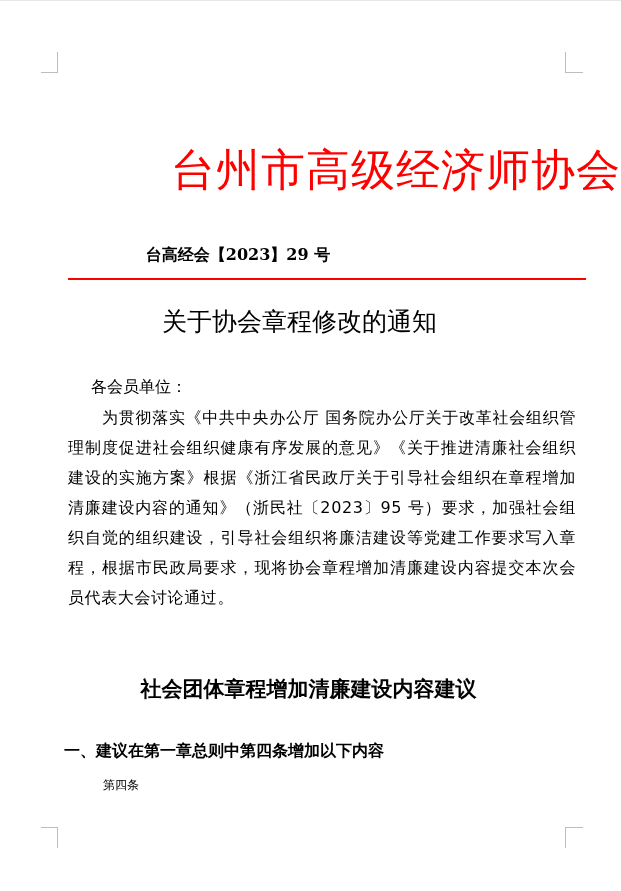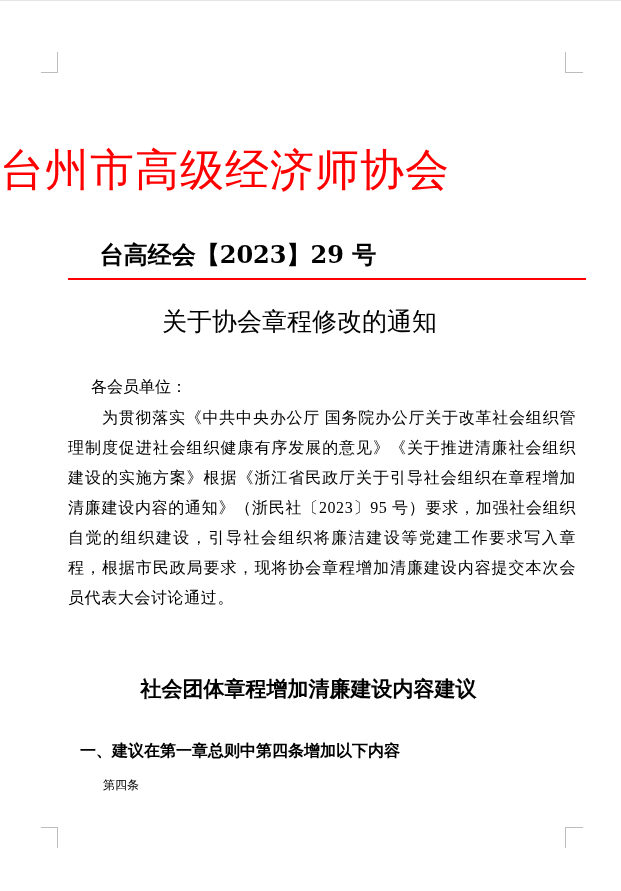--- a/index.html
+++ b/index.html
@@ -9,47 +9,47 @@
   }
   .top-border { position: absolute; left: 0; top: 0; width: 621px; height: 1px; background: #e6e6e6; }
   .crop { position: absolute; width: 16px; height: 20px; }
   .crop.tl { left: 41px; top: 52px; border-right: 1px solid #bdbdbd; border-bottom: 1px solid #bdbdbd; }
   .crop.tr { left: 474px; top: 52px; }
   .crop.tr { left: 565px; border-left: 1px solid #bdbdbd; border-bottom: 1px solid #bdbdbd; width: 17px; }
   .crop.bl { left: 41px; top: 827px; border-right: 1px solid #bdbdbd; border-top: 1px solid #bdbdbd; }
   .crop.br { left: 565px; top: 827px; border-left: 1px solid #bdbdbd; border-top: 1px solid #bdbdbd; width: 17px; }
 
   .org-title {
-    position: absolute; left: 0; width: 621px; top: 140px; text-align: left;
+    position: absolute; left: 0; width: 621px; top: 140px; text-align: right;
     font-family: "DejaVu Serif", "Liberation Serif", serif; font-size: 44px; color: #ff0000;
     letter-spacing: 1px; line-height: 60px;
   }
   .doc-number {
     position: absolute; left: 0; width: 496px; top: 242px; text-align: center;
-    font-family: "DejaVu Serif", "Liberation Serif", serif; font-size: 24px; font-weight: bold; line-height: 26px;
+    font-family: "DejaVu Serif", "Liberation Serif", serif; font-size: 16px; font-weight: bold; line-height: 26px;
     padding-right: 20px; box-sizing: border-box;
   }
   .red-rule { position: absolute; left: 68px; top: 278px; width: 518px; height: 2px; background: #ff0000; }
   .notice-title {
     position: absolute; left: 0; width: 621px; top: 305px; text-align: center;
     font-family: "DejaVu Serif", "Liberation Serif", serif; font-size: 25px; line-height: 34px;
     padding-right: 22px; box-sizing: border-box;
   }
   .body-text {
     position: absolute; left: 68px; width: 508px; font-size: 16px; line-height: 30px; color: #000;
   }
   .salutation { top: 372px; margin-left: 23px; }
-  .para { top: 403px; text-indent: 34px; letter-spacing: 0.6px; text-align: justify; font-family: Liberation Serif, serif; }
+  .para { top: 403px; text-indent: 34px; letter-spacing: 0.6px; text-align: justify; }
   .section-title {
     position: absolute; left: 0; width: 621px; top: 674px; text-align: center;
     font-family: "DejaVu Serif", "Liberation Serif", serif; font-size: 21px; font-weight: bold; line-height: 30px;
     padding-right: 4px; box-sizing: border-box;
   }
   .item-heading {
-    position: absolute; left: 80px; top: 738px; font-family: "DejaVu Serif", "Liberation Serif", serif;
+    position: absolute; left: 64px; top: 738px; font-family: "DejaVu Serif", "Liberation Serif", serif;
     font-size: 16px; font-weight: bold; line-height: 26px;
   }
   .article-label { position: absolute; left: 103px; top: 772px; font-size: 12px; line-height: 26px; }
 </style>
 </head>
 <body>
 
 <div class="top-border"></div>
 <div class="crop tl"></div>
 <div class="crop tr"></div>

